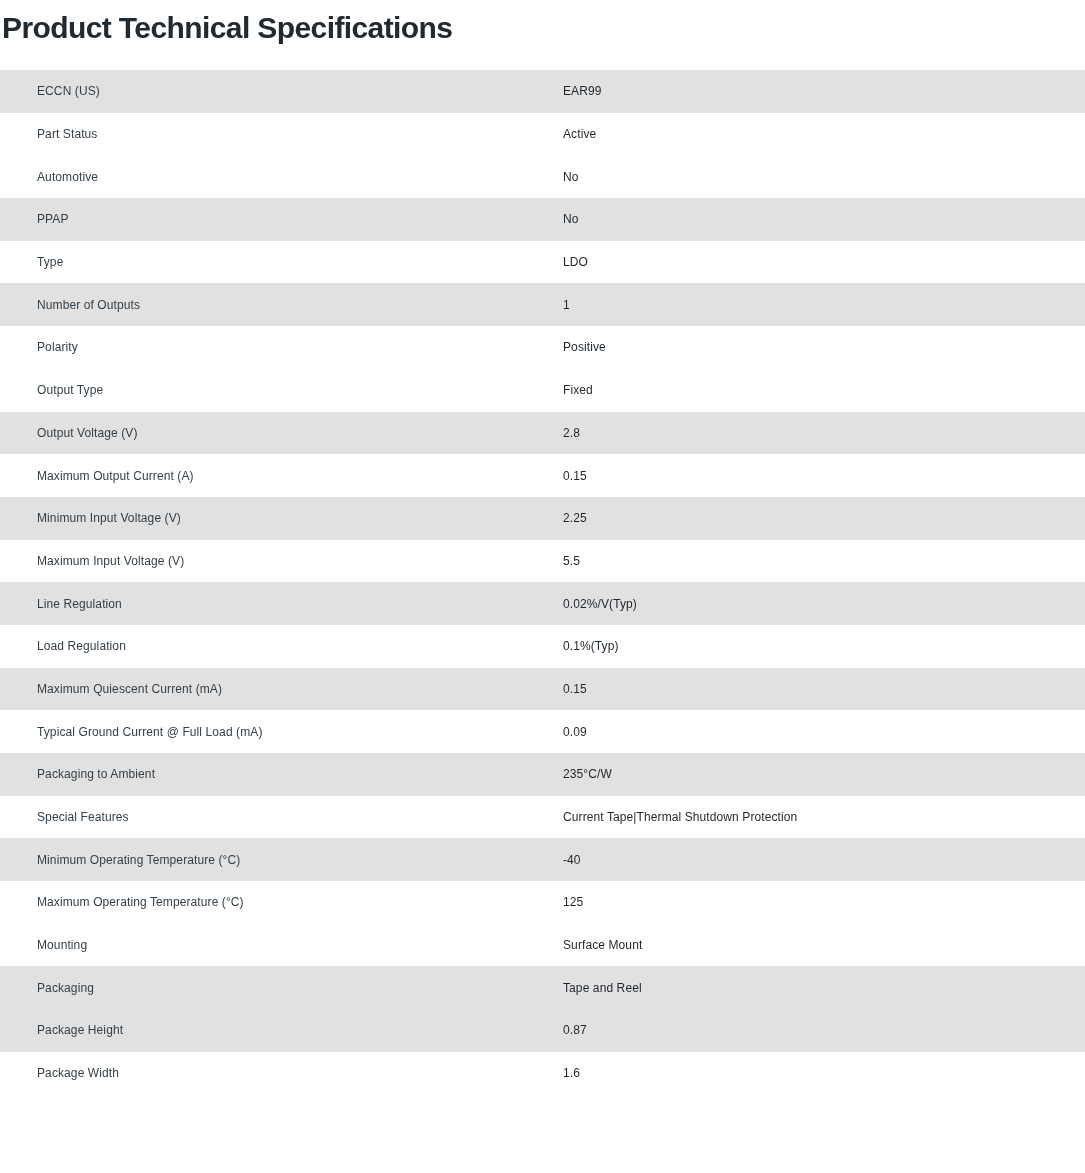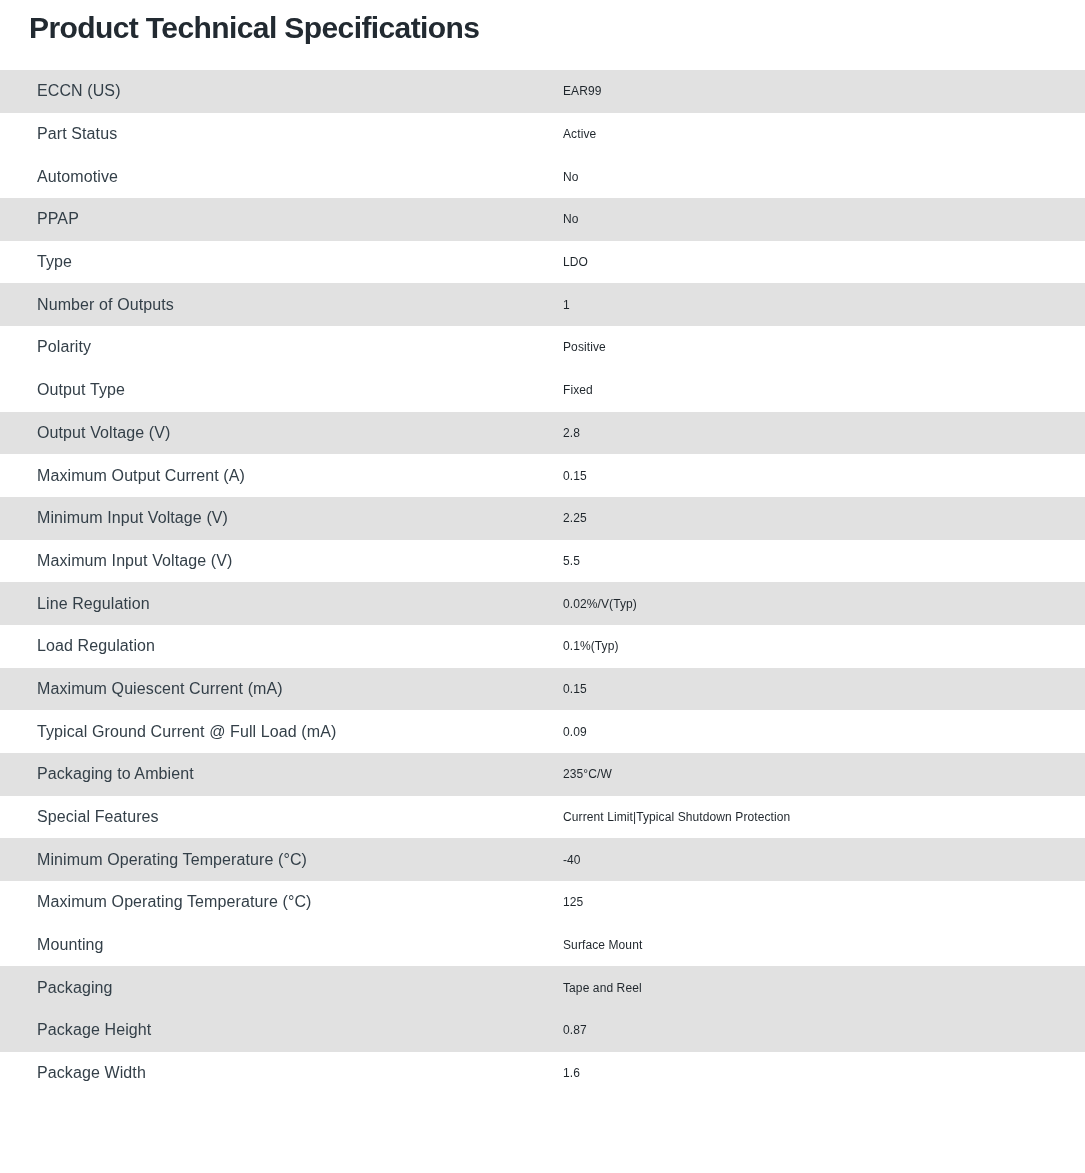--- a/index.html
+++ b/index.html
@@ -16,21 +16,20 @@
     font-family:"Liberation Sans","DejaVu Sans",sans-serif;
   }
   body{
     height:1173px;
     overflow:hidden;
     position:relative;
   }
   .header{
     height:70px;
     padding:8px 0 0 2px;
-    margin-left:27px;
   }
   .page-title{
     font-size:30px;
     font-weight:700;
     letter-spacing:-0.6px;
     color:var(--title-color);
     line-height:40px;
   }
   .spec-table{
     width:1085px;
@@ -44,21 +43,21 @@
   .spec-row.alt{
     background:var(--row-alt-bg);
   }
   .spec-row.plain{
     background:var(--row-bg);
     justify-content:center;
   }
   .spec-label{
     flex:0 0 563px;
     padding-left:37px;
-    font-size:16px;
+    font-size:12px;
     font-weight:400;
     color:var(--label-color);
     letter-spacing:0.1px;
     white-space:nowrap;
     overflow:hidden;
   }
   .spec-value{
     flex:1 1 auto;
     font-size:12px;
     font-weight:400;
@@ -158,21 +157,21 @@
     <span class="spec-value">0.09</span>
   </div>
 
   <div class="spec-row alt">
     <span class="spec-label">Packaging to Ambient</span>
     <span class="spec-value">235°C/W</span>
   </div>
 
   <div class="spec-row plain">
     <span class="spec-label">Special Features</span>
-    <span class="spec-value">Current Limit|Typical Shutdown Protection</span>
+    <span class="spec-value">Current Tape|Thermal Shutdown Protection</span>
   </div>
 
   <div class="spec-row alt">
     <span class="spec-label">Minimum Operating Temperature (°C)</span>
     <span class="spec-value">-40</span>
   </div>
 
   <div class="spec-row plain">
     <span class="spec-label">Maximum Operating Temperature (°C)</span>
     <span class="spec-value">125</span>

